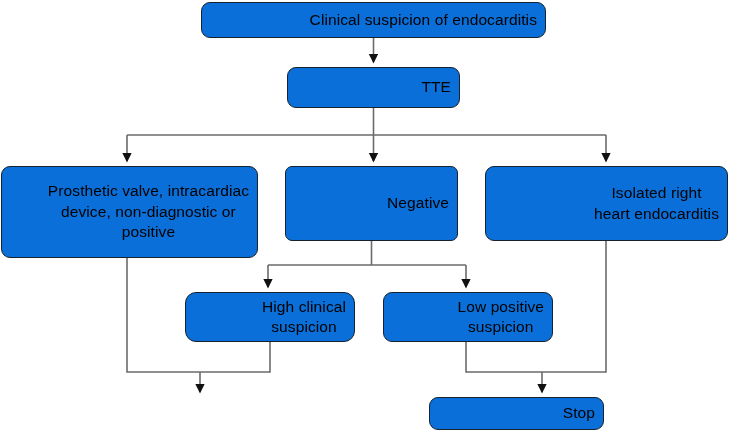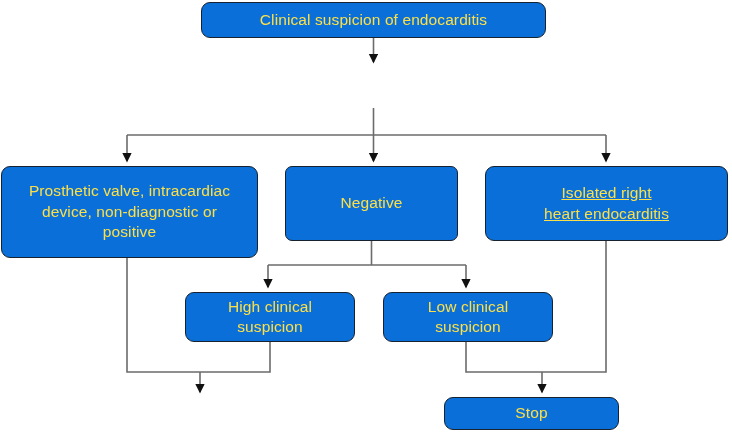--- a/index.html
+++ b/index.html
@@ -24,47 +24,47 @@
     top: 0;
     width: 732px;
     height: 440px;
   }
   .node {
     position: absolute;
     box-sizing: border-box;
     background: #0a6fd8;
     border: 1.6px solid #16222e;
     border-radius: 9px;
-    color: #fde047;
+    color: #000000;
     display: flex;
     align-items: center;
-    justify-content: center;
+    justify-content: flex-end;
     text-align: center;
     font-family: "Liberation Sans", sans-serif;
     font-size: 15.5px;
     line-height: 1.32;
     letter-spacing: 0.1px;
     z-index: 2;
     -webkit-font-smoothing: antialiased;
   }
   .node .node-label {
     display: block;
     padding: 0 8px;
     white-space: pre-line;
   }
   
   #node-clinical-suspicion { left: 201px; top: 2px;   width: 345px; height: 36px; }
   #node-tte                { left: 287px; top: 67px;  width: 173px; height: 41px; }
   #node-prosthetic         { left: 1px;   top: 166px; width: 257px; height: 92px; }
   #node-negative           { left: 285px; top: 166px; width: 173px; height: 75px; border-radius: 7px; }
-  #node-isolated-right     { left: 485px; top: 166px; width: 243px; height: 75px; text-decoration: underline; }
-  #node-high-suspicion     { left: 185px; top: 292px; width: 170px; height: 50px; }
+  #node-isolated-right     { left: 485px; top: 166px; width: 243px; height: 75px; }
+  #node-high-suspicion     { left: 185px; top: 292px; width: 170px; height: 50px; border-radius: 11px; }
   #node-low-suspicion      { left: 383px; top: 292px; width: 170px; height: 50px; }
   #node-toe                { left: 115px; top: 397px; width: 170px; height: 41px; }
-  #node-stop               { left: 444px; top: 397px; width: 175px; height: 33px; }
+  #node-stop               { left: 429px; top: 397px; width: 175px; height: 33px; }
 </style>
 </head>
 <body>
 
 <div id="flowchart-root">
 
   <svg id="connector-layer" width="732" height="440" viewBox="0 0 732 440" xmlns="http://www.w3.org/2000/svg">
     <defs>
       <marker id="arrowhead" markerWidth="9" markerHeight="9" refX="5.2" refY="3" orient="auto" markerUnits="strokeWidth">
         <path d="M0,0 L6.2,3 L0,6 z" fill="#111111"></path>
@@ -96,20 +96,23 @@
     <path d="M606,241 L606,372 L542,372" fill="none" stroke="#6b6b6b" stroke-width="1.6"></path>
 
     <path d="M466,342 L466,372 L542,372" fill="none" stroke="#6b6b6b" stroke-width="1.6"></path>
     <path d="M542,372 L542,392" fill="none" stroke="#6b6b6b" stroke-width="1.6" marker-end="url(#arrowhead)"></path>
   </svg>
 
   <div class="node" id="node-clinical-suspicion">
     <span class="node-label">Clinical suspicion of endocarditis</span>
   </div>
 
+  <div class="node" id="node-tte">
+    <span class="node-label">TTE</span>
+  </div>
 
   <div class="node" id="node-prosthetic">
     <span class="node-label">Prosthetic valve, intracardiac
 device, non-diagnostic or
 positive</span>
   </div>
 
   <div class="node" id="node-negative">
     <span class="node-label">Negative</span>
   </div>
@@ -118,21 +121,21 @@
     <span class="node-label">Isolated right
 heart endocarditis</span>
   </div>
 
   <div class="node" id="node-high-suspicion">
     <span class="node-label">High clinical
 suspicion</span>
   </div>
 
   <div class="node" id="node-low-suspicion">
-    <span class="node-label">Low clinical
+    <span class="node-label">Low positive
 suspicion</span>
   </div>
 
 
   <div class="node" id="node-stop">
     <span class="node-label">Stop</span>
   </div>
 
 </div>
 

